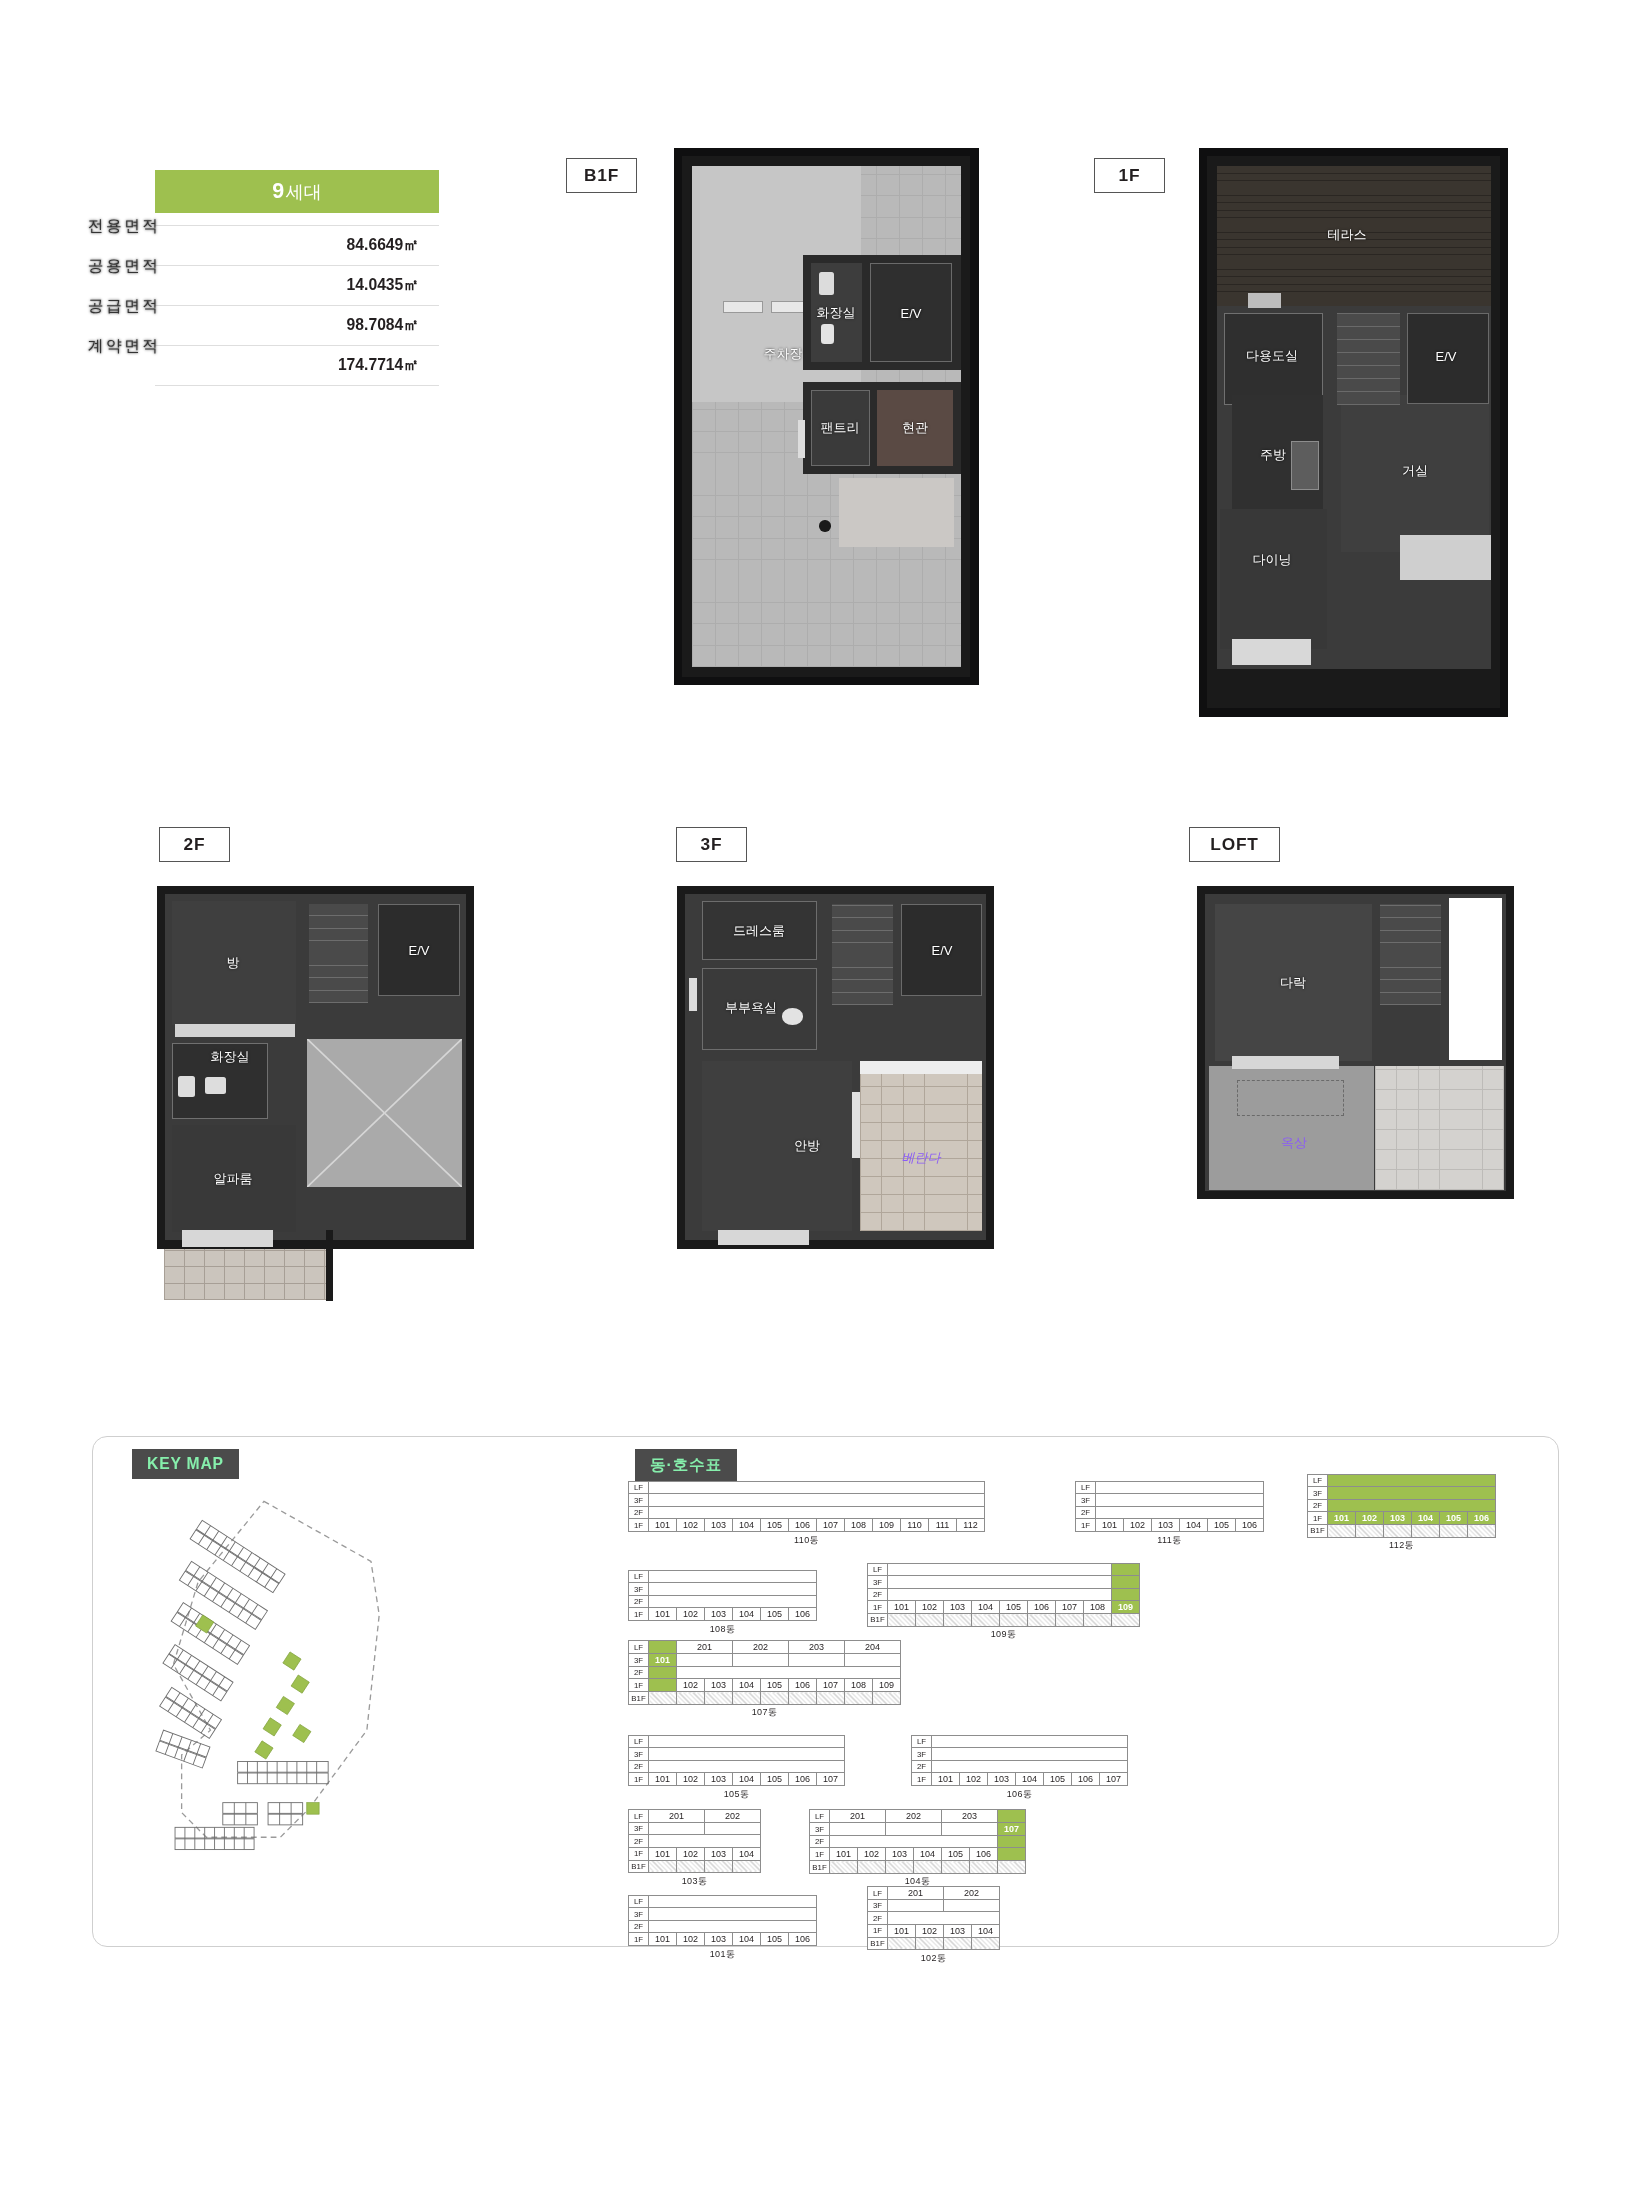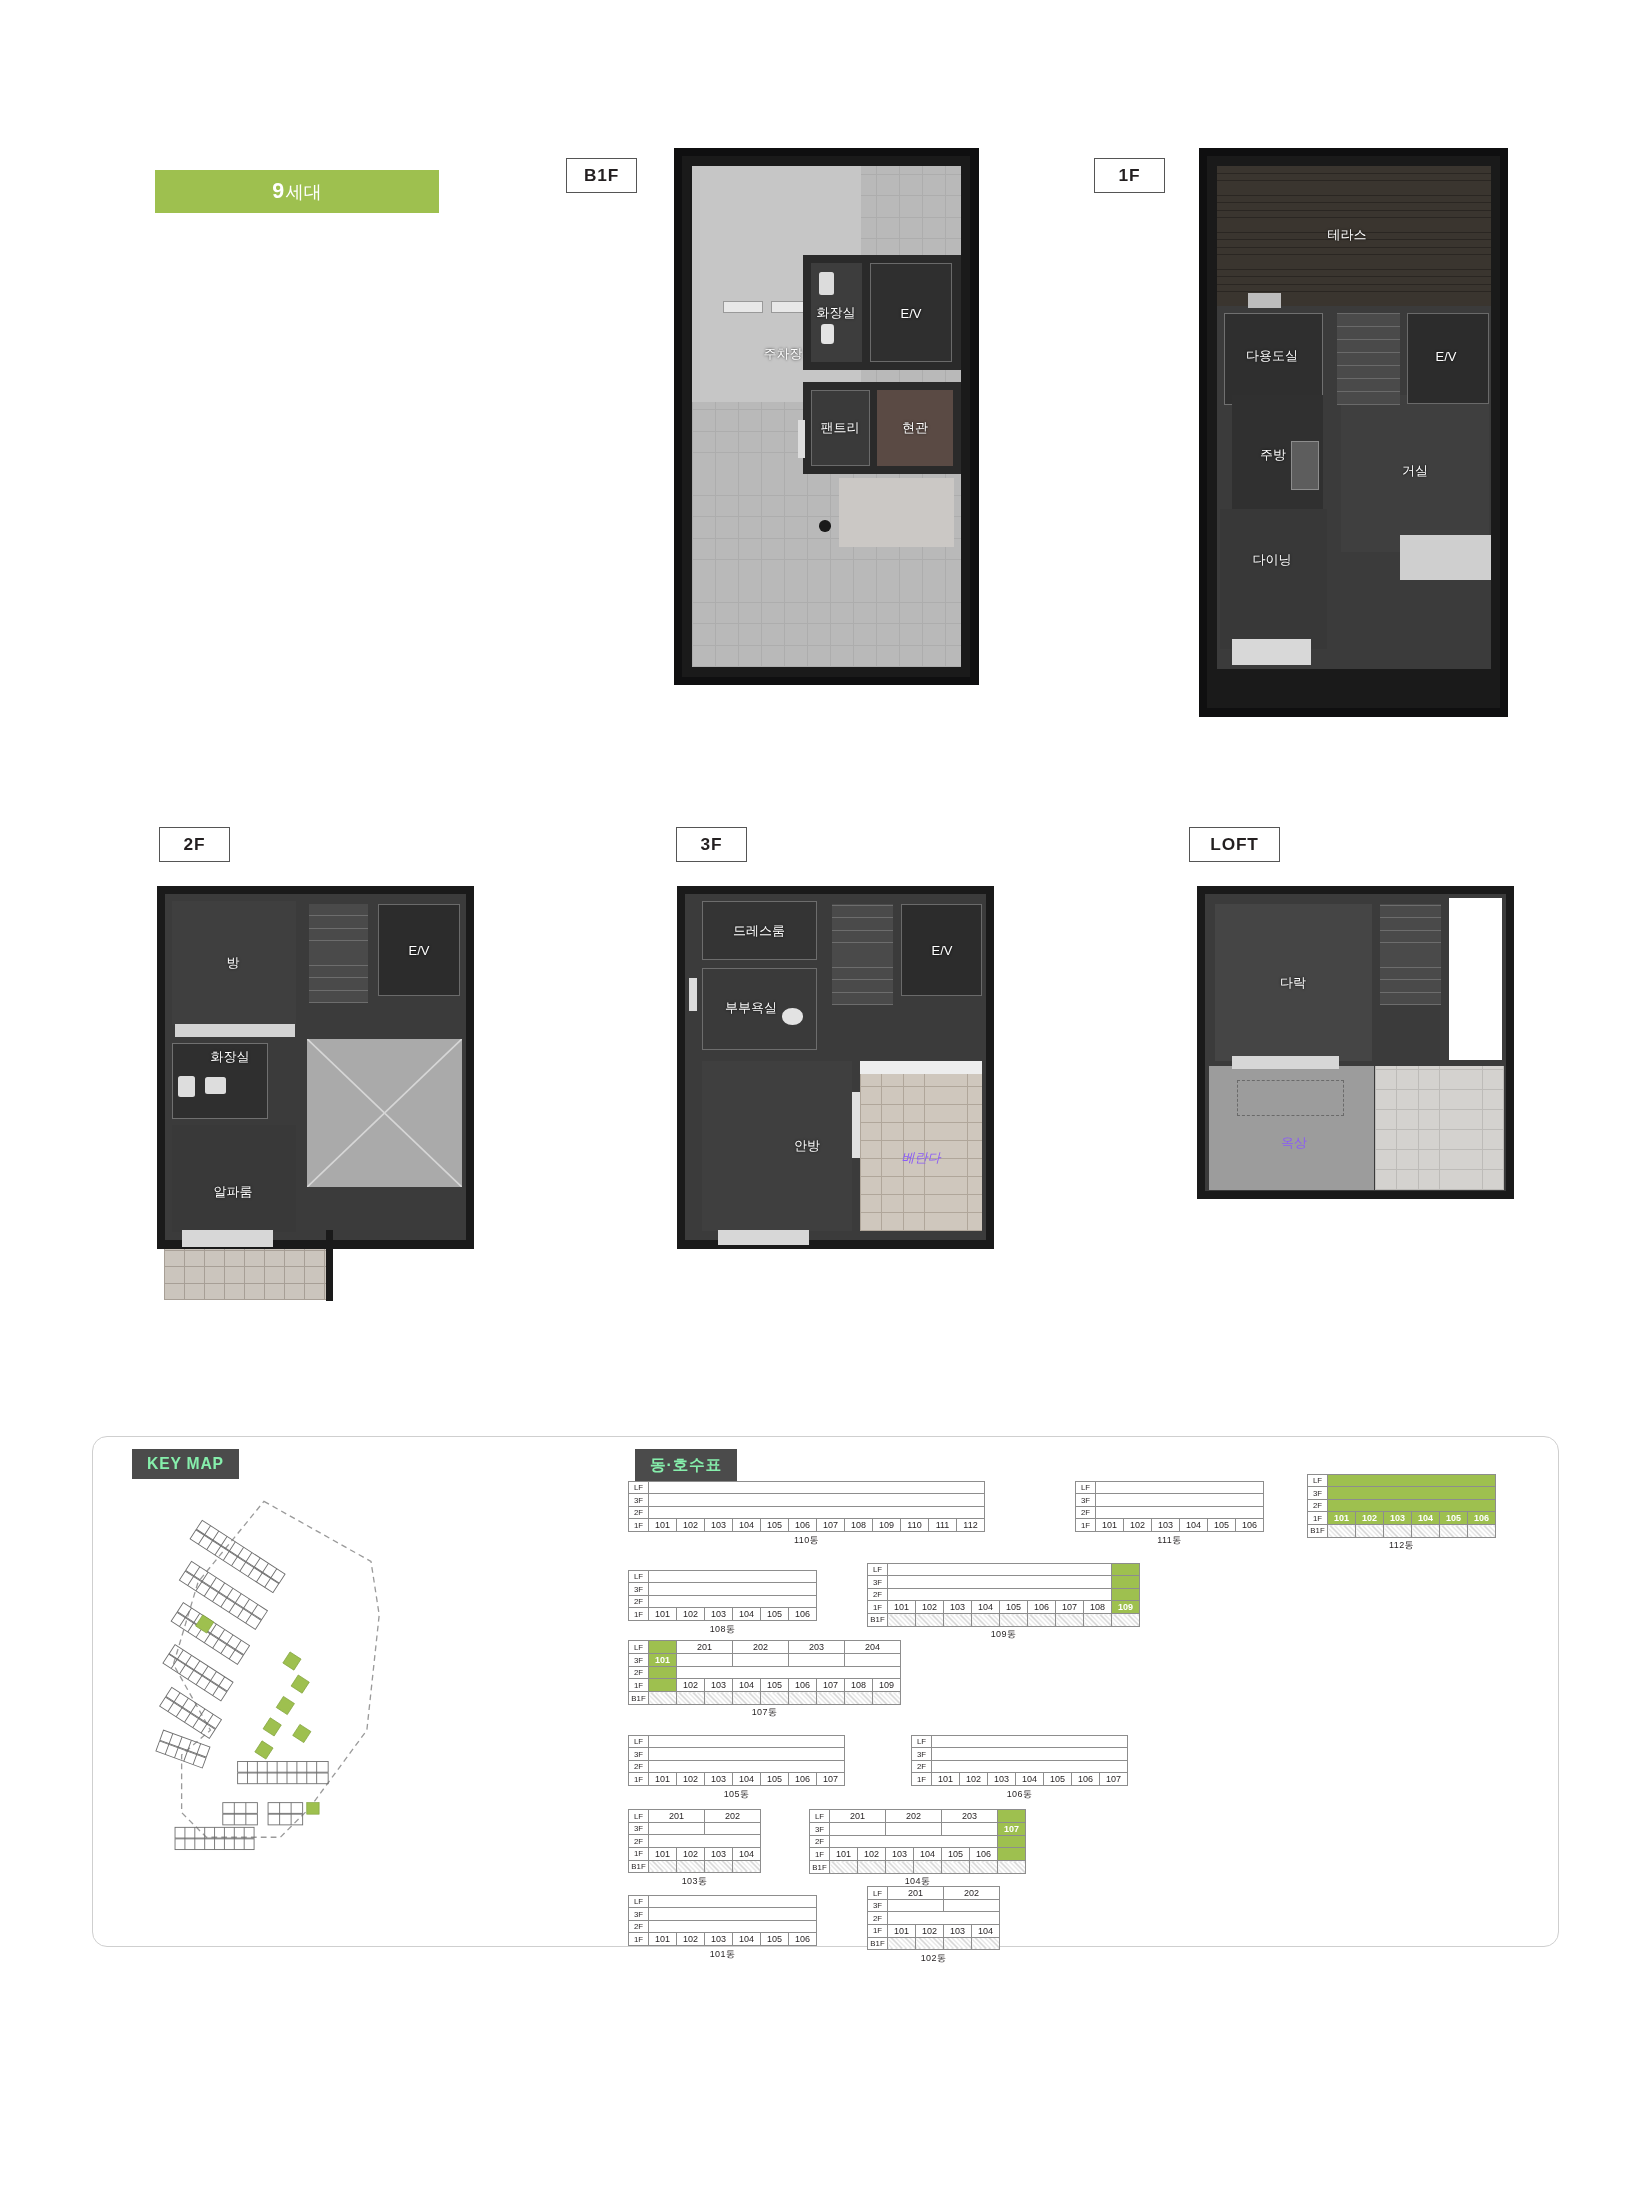--- a/index.html
+++ b/index.html
@@ -63,20 +63,40 @@
   .dong .cap { text-align:center; font-size:9px; margin-top:1.6px; letter-spacing:0.4px; }
 </style>
 </head>
 <body>
 
 <div id="title-block">
   <div id="units-bar">
     <span class="num">9</span>
     <span>세대</span>
   </div>
+  <table id="area-table">
+    <tbody>
+        <tr>
+      <td class="lbl">전용면적</td>
+      <td class="val">84.6649㎡</td>
+    </tr>
+    <tr>
+      <td class="lbl">공용면적</td>
+      <td class="val">14.0435㎡</td>
+    </tr>
+    <tr>
+      <td class="lbl">공급면적</td>
+      <td class="val">98.7084㎡</td>
+    </tr>
+    <tr>
+      <td class="lbl">계약면적</td>
+      <td class="val">174.7714㎡</td>
+    </tr>
+  </tbody>
+    </table>
 </div>
 
 <div class="floor-label" style="left:566px; top:158px; width:71px; height:35px;">B1F</div>
 <div class="floor-label" style="left:1094px; top:158px; width:71px; height:35px;">1F</div>
 <div class="floor-label" style="left:159px; top:827px; width:71px; height:35px;">2F</div>
 <div class="floor-label" style="left:676px; top:827px; width:71px; height:35px;">3F</div>
 <div class="floor-label" style="left:1189px; top:827px; width:91px; height:35px;">LOFT</div>
 
 <div class="plan" style="left:674px; top:148px; width:305px; height:537px;">
 
@@ -160,21 +180,21 @@
   </svg>
 
   <div class="rm" style="left:6.6px; top:363px; width:165px; height:51px; background:#cbc5bd;
        background-image:repeating-linear-gradient(0deg,#a79f96 0 0.8px,transparent 0.8px 16.5px),repeating-linear-gradient(90deg,#a79f96 0 0.8px,transparent 0.8px 20px);"></div>
   <div class="rm" style="left:169px; top:344px; width:6.6px; height:71px; background:#1a1a1a;"></div>
   <div class="rm" style="left:25px; top:344px; width:91px; height:16.5px; background:#d7d7d7;"></div>
 
   <div class="lbl" style="left:76px; top:77px;">방</div>
   <div class="lbl" style="left:262px; top:64px;">E/V</div>
   <div class="lbl" style="left:73px; top:171px;">화장실</div>
-  <div class="lbl" style="left:76px; top:306px;">알파룸</div>
+  <div class="lbl" style="left:76px; top:293px;">알파룸</div>
 </div>
 
 <div class="plan" style="left:677px; top:886px; width:326px; height:371px; background:transparent;">
   <div class="rm" style="left:0px; top:0px; width:317px; height:363px; background:#1a1a1a;"></div>
   <div class="rm" style="left:8.2px; top:8.2px; width:301px; height:346px; background:#3b3b3b;"></div>
 
   <div class="rm" style="left:25px; top:15px; width:115px; height:59px; background:#343434; border:0.8px solid #6d6d6d;"></div>
 
   <div class="rm" style="left:25px; top:82px; width:115px; height:82px; background:#3a3a3a; border:0.8px solid #6d6d6d;"></div>
   <div class="rm" style="left:105px; top:122px; width:21.4px; height:16.5px; background:#e3e3e3; border-radius:50%;"></div>

